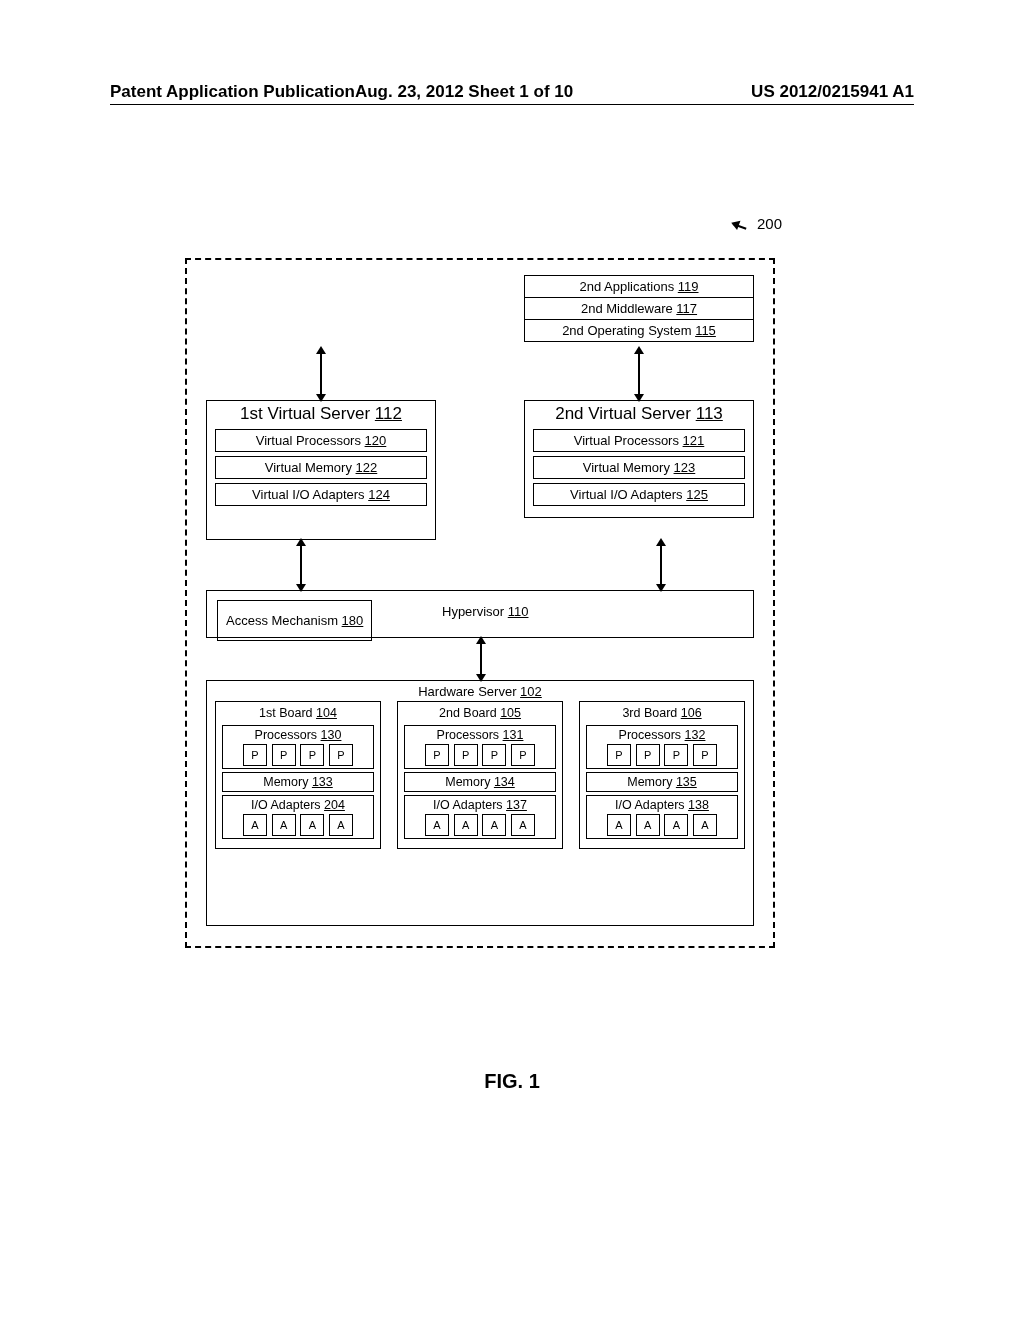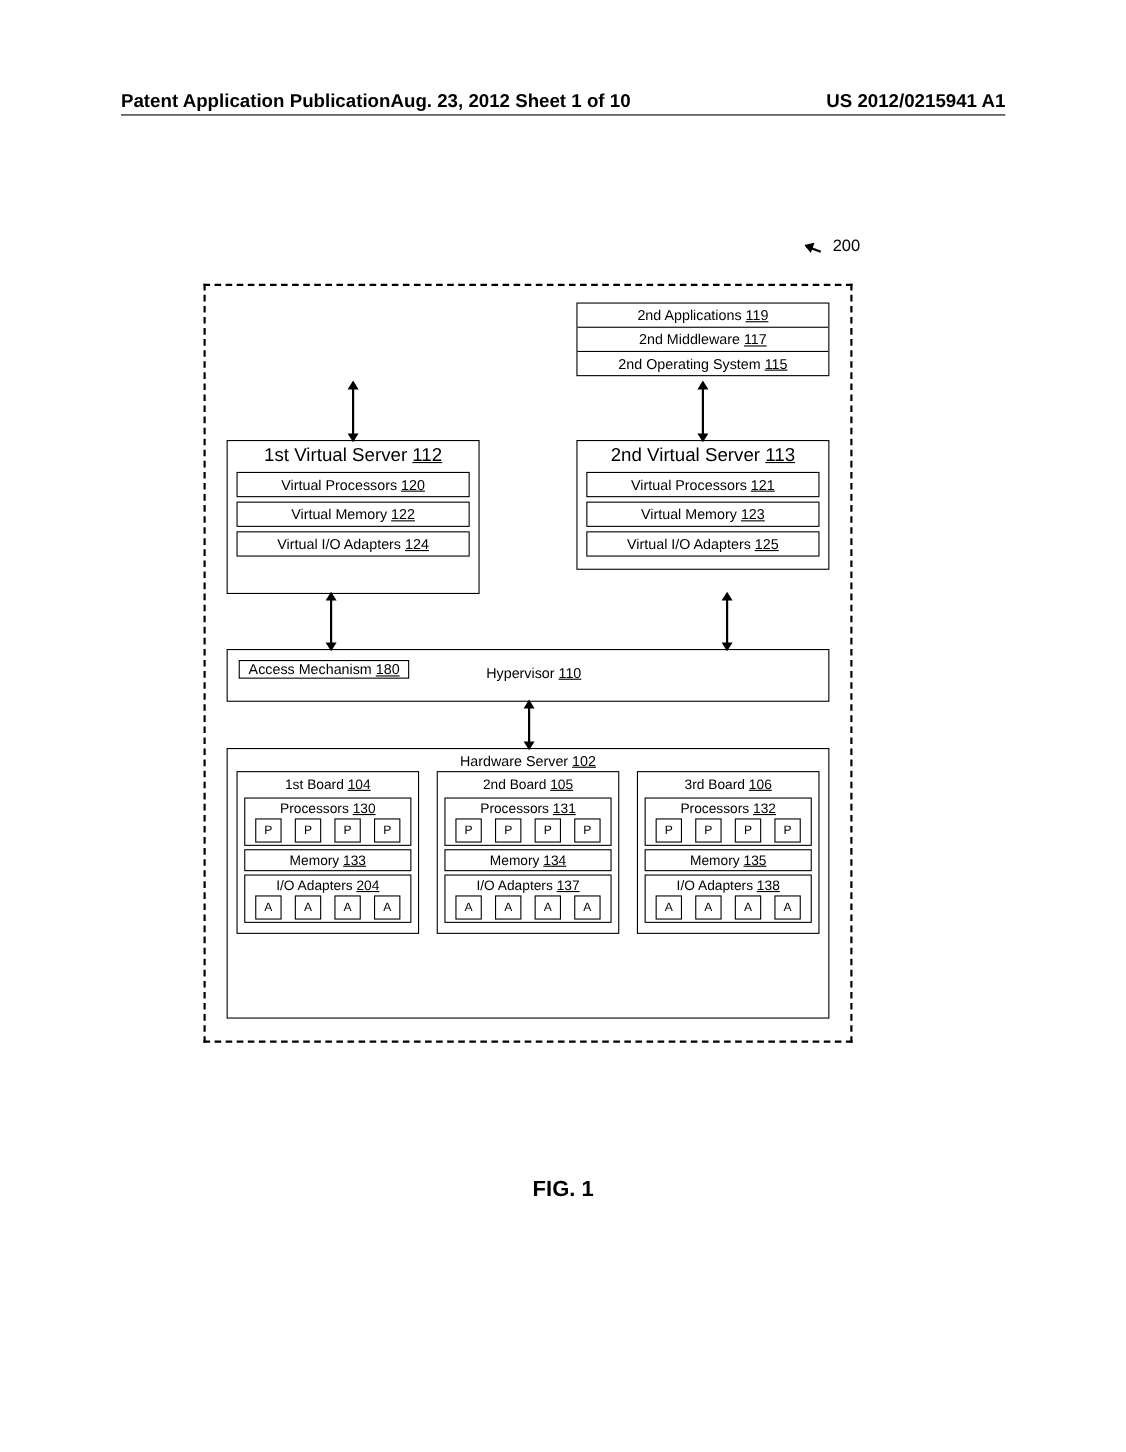--- a/index.html
+++ b/index.html
@@ -131,21 +131,21 @@
     top: 590px;
     width: 548px;
     height: 48px;
     border: 1px solid #000;
     box-sizing: border-box;
   }
   .hyp-am {
     position: absolute;
     left: 10px; top: 9px;
     border: 1px solid #000;
-    padding: 0 8px;
+    padding: 12px 8px;
     font-size: 13px;
   }
   .hyp-label {
     position: absolute;
     left: 235px; top: 13px;
     font-size: 13px;
   }
 
   .hw-box {
     position: absolute;
@@ -174,21 +174,21 @@
     box-sizing: border-box;
   }
   .board .label {
     text-align: center;
     font-size: 12.5px;
     padding: 2px 0;
   }
   .sub {
     border: 1px solid #000;
     margin: 3px 2px;
-    padding: 2px 5px;
+    padding: 2px 16px;
     font-size: 12.5px;
     text-align: center;
   }
   .p-row, .a-row {
     display: flex;
     justify-content: space-between;
     margin-top: 2px;
     padding: 0 4px;
   }
   .chip {

